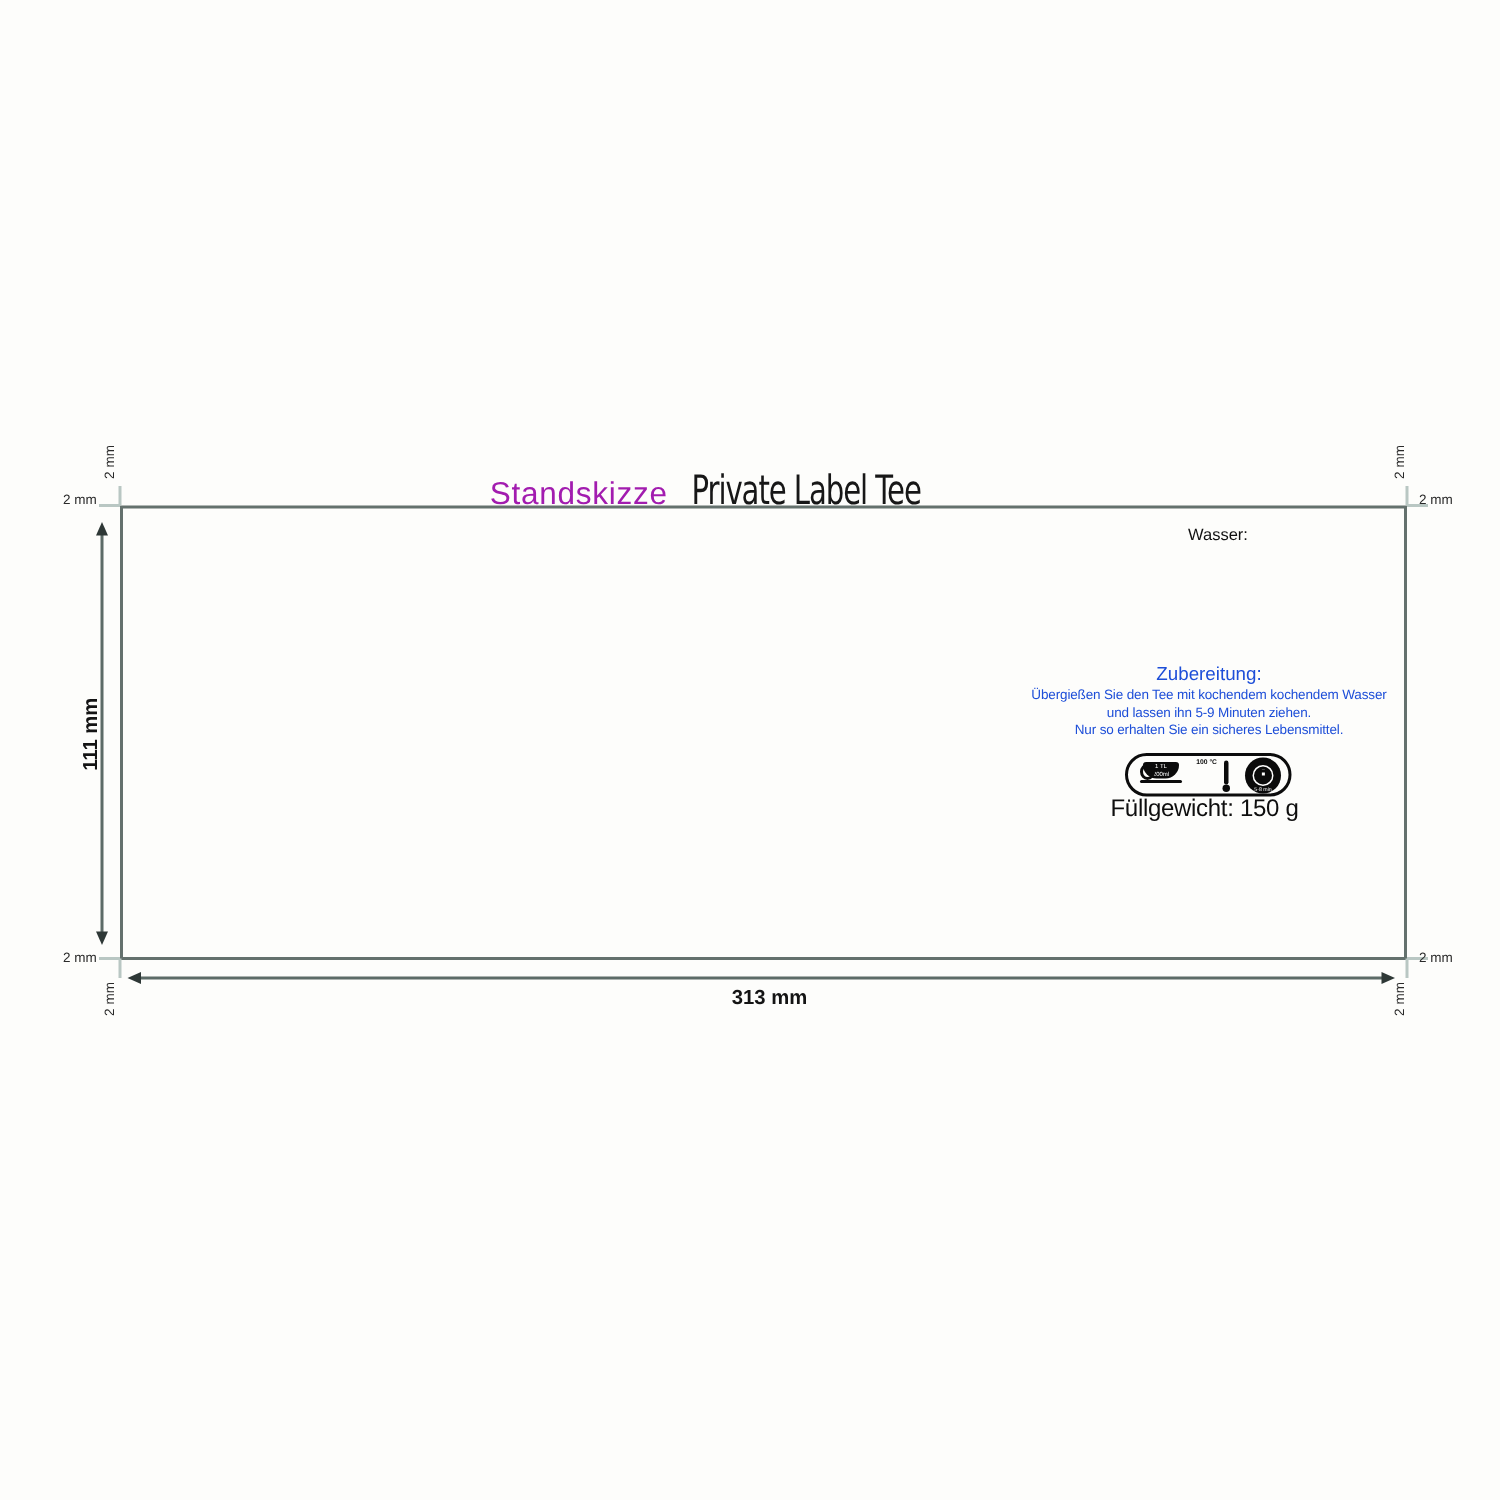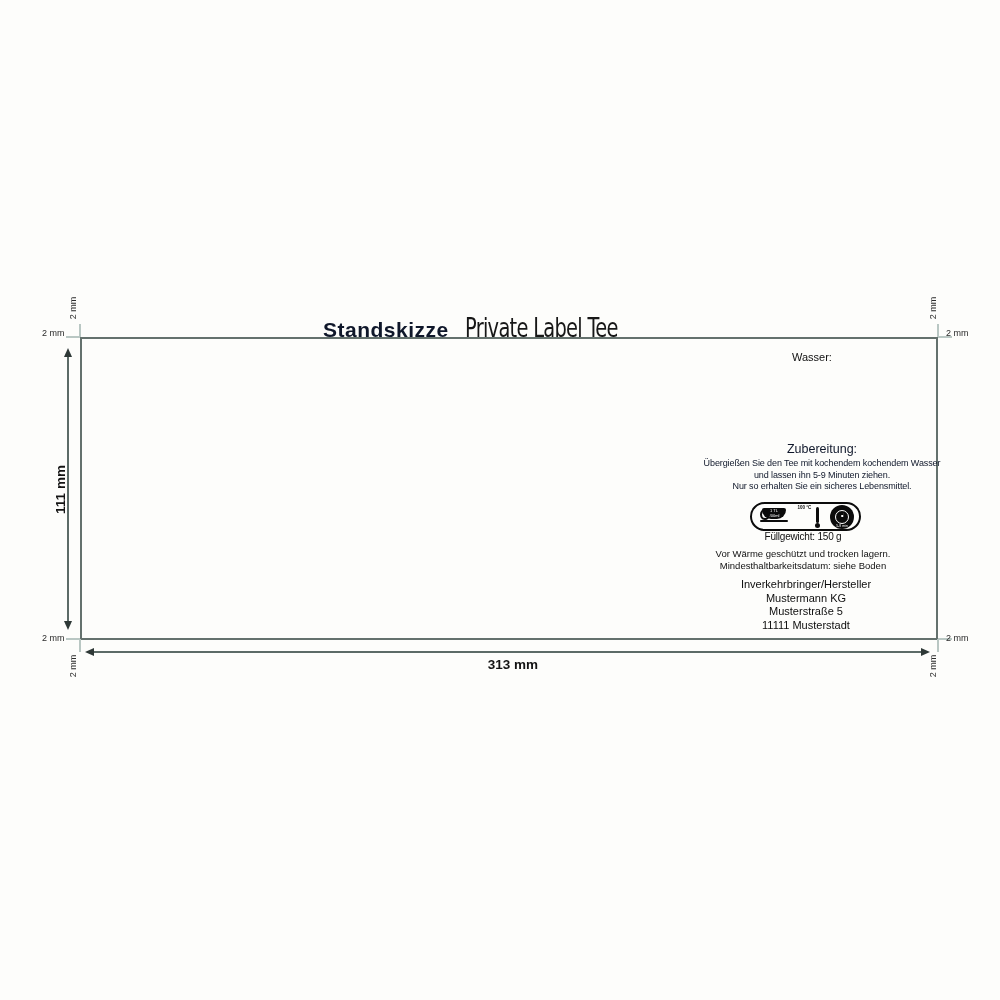--- a/index.html
+++ b/index.html
@@ -6,21 +6,21 @@
   .canvas {
     position:relative; width:1000px; height:1000px;
     background:#fdfdfb; overflow:hidden;
     font-family:"Liberation Sans", sans-serif; color:#111;
   }
   
   .title-row {
     position:absolute; left:0; top:286px; width:1000px;
     display:flex; justify-content:center; align-items:baseline; gap:16px;
   }
-  .title-sketch { font-size:21px; font-weight:bold; letter-spacing:.5px; color:#0f172a;margin-top:32px; }
+  .title-sketch { font-size:21px; font-weight:normal; letter-spacing:.5px; color:#a21caf;margin-top:32px; }
   .title-name {
     font-family:"DejaVu Sans", sans-serif; font-size:27px; font-weight:500;
     display:inline-block; transform:scaleX(.72); transform-origin:left center;
     letter-spacing:-1px; color:#171717;
   }
   
   .label-rect {
     position:absolute; left:80px; top:337px; width:858px; height:303px;
     border:2px solid #64716d; box-sizing:border-box; background:transparent;
   }
@@ -33,21 +33,21 @@
   .dim-line { position:absolute; background:#5c6b67; }
   .arrow { position:absolute; width:0; height:0; }
   .arrow.up    { border-left:4px solid transparent; border-right:4px solid transparent; border-bottom:9px solid #2e3836; }
   .arrow.down  { border-left:4px solid transparent; border-right:4px solid transparent; border-top:9px solid #2e3836; }
   .arrow.left  { border-top:4px solid transparent; border-bottom:4px solid transparent; border-right:9px solid #2e3836; }
   .arrow.right { border-top:4px solid transparent; border-bottom:4px solid transparent; border-left:9px solid #2e3836; }
   .dim-label { position:absolute; font-size:13.5px; font-weight:bold; color:#141414; white-space:nowrap; text-align:center; }
   .dim-label.rot { transform:rotate(-90deg); transform-origin:center center; }
   
   .zutaten { position:absolute; left:792px; top:351px; font-size:11px; color:#101010; }
-  .zuber { position:absolute; left:697px; top:442px; width:250px; text-align:center; color:#0f172a; }
+  .zuber { position:absolute; left:681px; top:442px; width:250px; text-align:center; color:#1d4ed8; }
   .zuber .hd { font-size:12.5px; margin-bottom:2px; }
   .zuber .ln { font-size:9px; line-height:11.5px; letter-spacing:-.1px; }
   .capsule {
     position:absolute; left:750px; top:502px; width:111px; height:29px;
     border:2.5px solid #0c0c0c; border-radius:16px; box-sizing:border-box;
     display:flex; align-items:center; justify-content:space-between; padding:0 5px;
   }
   .cup { position:relative; width:34px; height:18px; display:flex; flex-direction:column; align-items:center; }
   .cup-body {
     position:relative; width:24px; height:11px; background:#0b0b0b;
@@ -61,21 +61,21 @@
   .thermo-stem { position:absolute; right:5px; top:1px; width:3px; height:16px; background:#0b0b0b; border-radius:2px; }
   .thermo-bulb { position:absolute; right:4px; bottom:0; width:5px; height:5px; background:#0b0b0b; border-radius:50%; }
   .timer {
     position:relative; width:24px; height:24px; background:#0b0b0b; border-radius:50%;
     display:flex; align-items:center; justify-content:center;
   }
   .timer-face { width:12px; height:12px; border:1.5px solid #fff; border-radius:50%; position:relative; }
   .timer-hand { position:absolute; left:50%; top:2px; width:1.5px; height:4px; background:#fff; transform:translateX(-50%); }
   .timer-knob { position:absolute; left:50%; top:2px; width:3px; height:2px; background:#0b0b0b; transform:translateX(-50%); }
   .timer-text { position:absolute; left:0; bottom:1px; width:100%; text-align:center; color:#fff; font-size:3.5px; }
-  .fill-weight { position:absolute; left:700px; top:531px; width:206px; text-align:center; font-size:10px; letter-spacing:-.2px; color:#0e0e0e; }
+  .fill-weight { position:absolute; left:700px; top:531px; width:206px; text-align:center; font-size:16px; letter-spacing:-.2px; color:#0e0e0e; }
   .storage { position:absolute; left:700px; top:548px; width:206px; text-align:center; font-size:9.5px; line-height:12px; color:#101010; }
   .maker { position:absolute; left:706px; top:578px; width:200px; text-align:center; font-size:11px; line-height:13.5px; color:#0e0e0e; }
 </style>
 </head>
 <body>
 
 <div class="canvas">
 
   <div class="title-row">
     <span class="title-sketch">Standskizze</span>
@@ -139,25 +139,15 @@
       <div class="timer-face">
         <span class="timer-hand"></span>
         <span class="timer-knob"></span>
       </div>
       <span class="timer-text">5-8 min</span>
     </div>
   </div>
 
   <div class="fill-weight">Füllgewicht: 150 g</div>
 
-  <div class="storage">
-    <div>Vor Wärme geschützt und trocken lagern.</div>
-    <div>Mindesthaltbarkeitsdatum: siehe Boden</div>
-  </div>
 
-  <div class="maker">
-    <div>Inverkehrbringer/Hersteller</div>
-    <div>Mustermann KG</div>
-    <div>Musterstraße 5</div>
-    <div>11111 Musterstadt</div>
-  </div>
 
 </div>
 
 </body></html>

